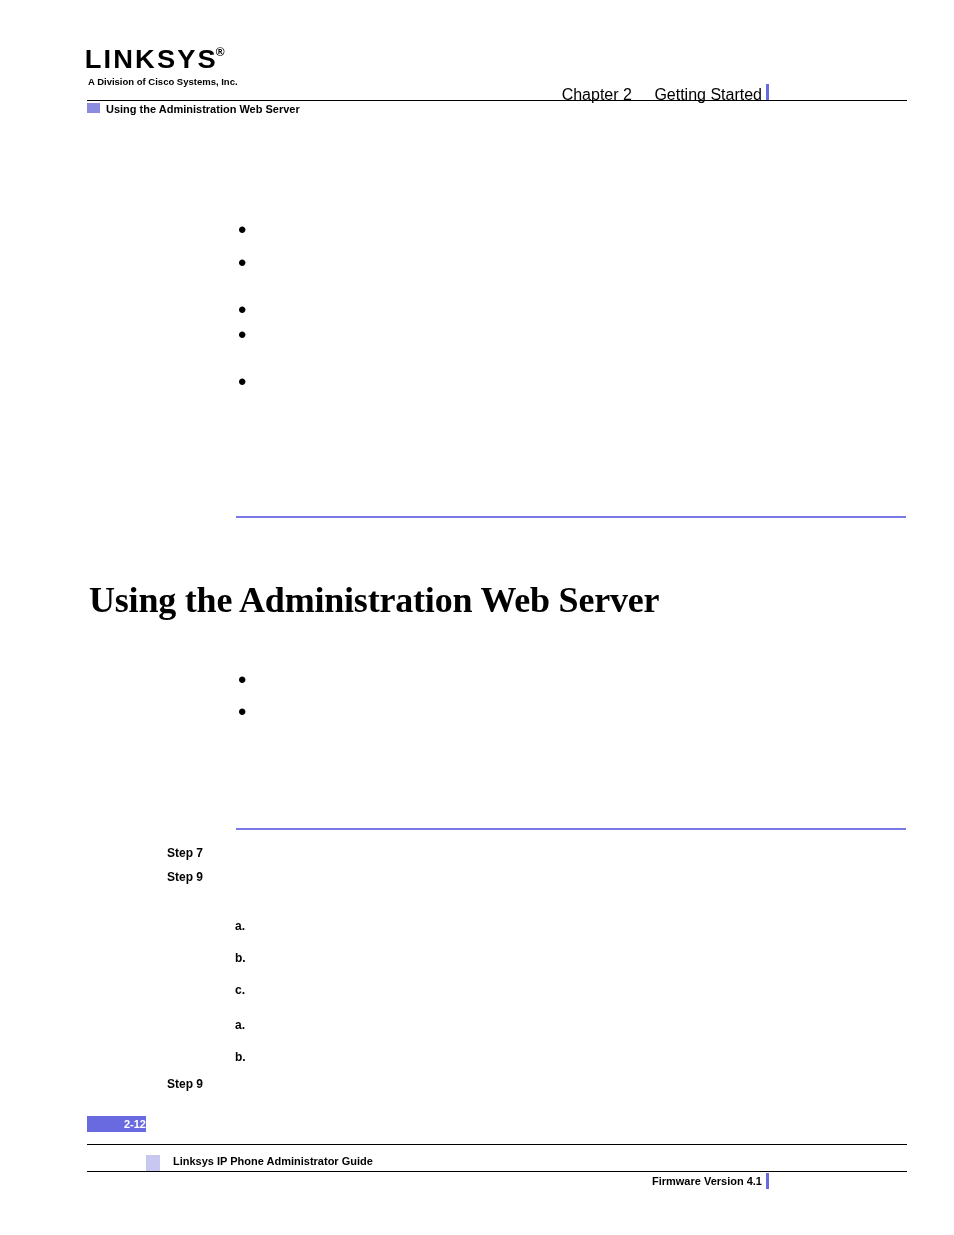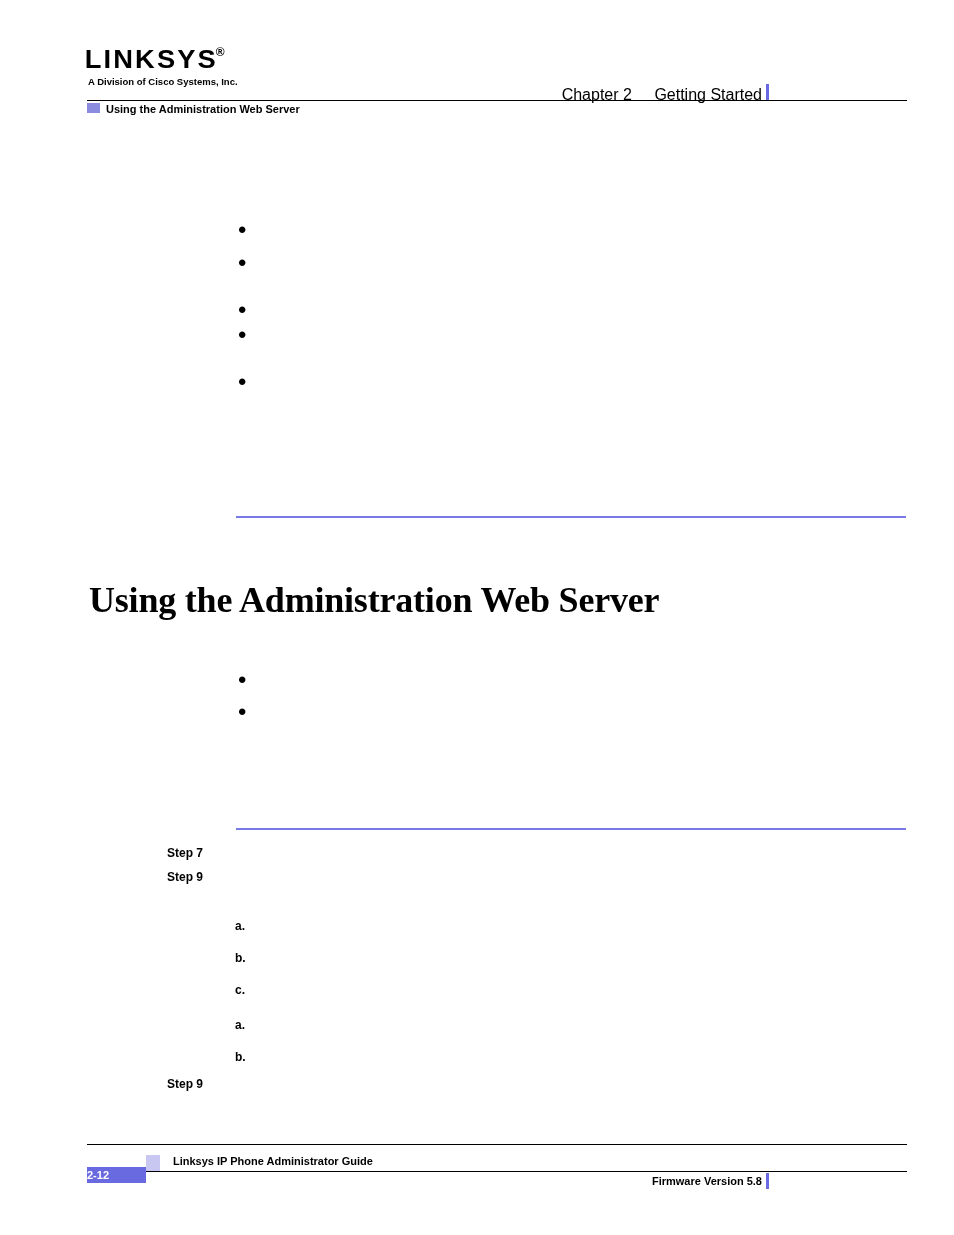--- a/index.html
+++ b/index.html
@@ -53,21 +53,21 @@
   #sa1 { top: 919px; }
   #sb1 { top: 951px; }
   #sc1 { top: 983px; }
   #sa2 { top: 1018px; }
   #sb2 { top: 1050px; }
 
   
   .footer-topline { position: absolute; left: 59px; top: 1144px; width: 820px; height: 1px; background: #000; }
   .footer-guide { position: absolute; left: 145px; top: 1155px; font-size: 11px; font-weight: 700; }
   .footer-midline { position: absolute; left: 59px; top: 1171px; width: 820px; height: 1px; background: #000; }
-  .footer-pagebox { position: absolute; left: 59px; top: 1167px; width: 59px; height: 16px; background: #6a6ae0; color: #fff; font-size: 11px; font-weight: 700; text-align: left; line-height: 16px; }
+  .footer-pagebox { position: absolute; left: 59px; top: 1116px; width: 59px; height: 16px; background: #6a6ae0; color: #fff; font-size: 11px; font-weight: 700; text-align: right; line-height: 16px; }
   .footer-accent { position: absolute; left: 118px; top: 1155px; width: 14px; height: 16px; background: #c7c7f2; }
   .footer-version { position: absolute; right: 78px; top: 1175px; font-size: 11px; font-weight: 700; }
   .footer-rightbar { position: absolute; right: 71px; top: 1173px; width: 3px; height: 16px; background: #6a6ae0; }
 </style>
 </head>
 <body>
 
 <div class="page">
 
   <div class="logo-block">
@@ -114,15 +114,15 @@
   <div id="sb2" class="sublabel">b.</div>
 
   <div id="step3" class="steplabel">Step 9</div>
 
   <div class="footer-topline"></div>
   <div class="footer-accent"></div>
   <div class="footer-guide">Linksys IP Phone Administrator Guide</div>
   <div class="footer-midline"></div>
   <div class="footer-pagebox">2-12</div>
   <div class="footer-rightbar"></div>
-  <div class="footer-version">Firmware Version 5.8</div>
+  <div class="footer-version">Firmware Version 4.1</div>
 
 </div>
 
 </body></html>

